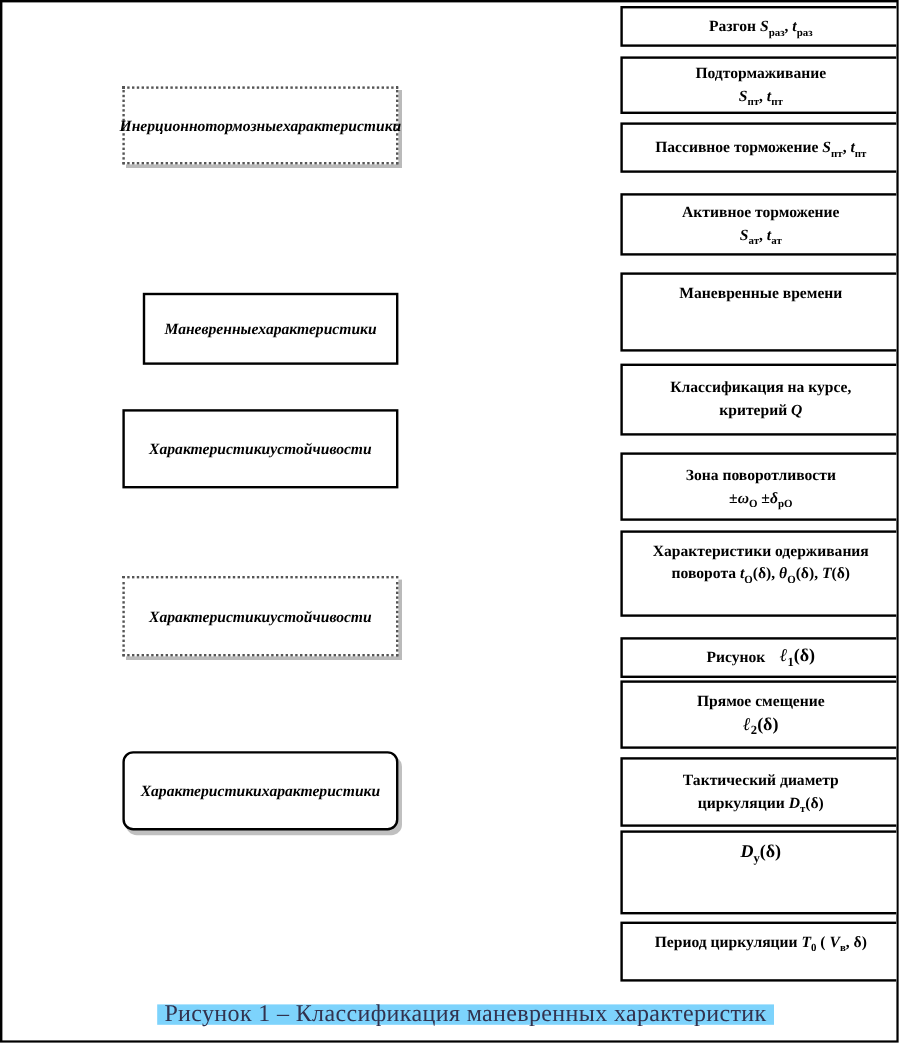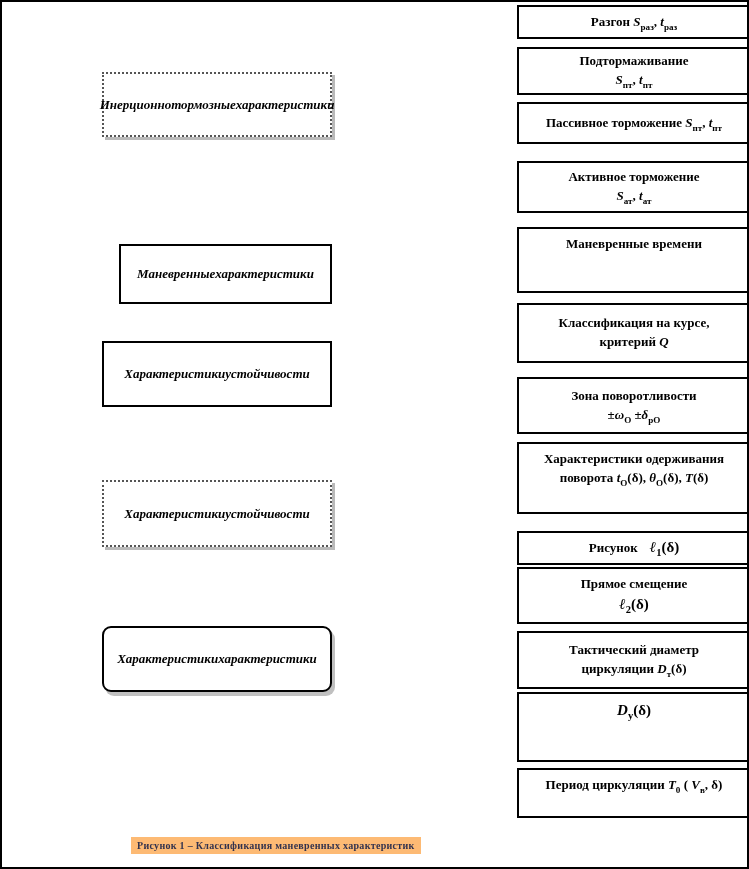--- a/index.html
+++ b/index.html
@@ -22,21 +22,21 @@
     text-align:center;font-weight:bold;font-size:13px;line-height:1.5;font-style:italic;
   }
   .lbox.dotted{border:2px dotted #555;box-shadow:3px 3px 0 rgba(130,130,130,.55);}
   .lbox.rounded{border-radius:9px;box-shadow:3px 4px 0 rgba(150,150,150,.6);}
   .ln{white-space:nowrap;}
   .ln.big{font-size:15px;}
   .ln i{font-style:italic;}
   sub{font-size:.7em;line-height:0;}
   .caption{
     position:absolute;left:129px;top:835px;height:17px;
-    background:#fdba74;color:#32324e;font-size:10px;font-weight:bold;
+    background:#7dd3fc;color:#32324e;font-size:20px;font-weight:normal;
     padding:0 6px;white-space:nowrap;line-height:17px;letter-spacing:.3px;
   }
 </style>
 </head>
 <body>
 
 <div class="canvas">
 
   <div class="lbox dotted" style="left:100px;top:70px;width:230px;height:65px">
     <div class="ln">Инерционно</div>

